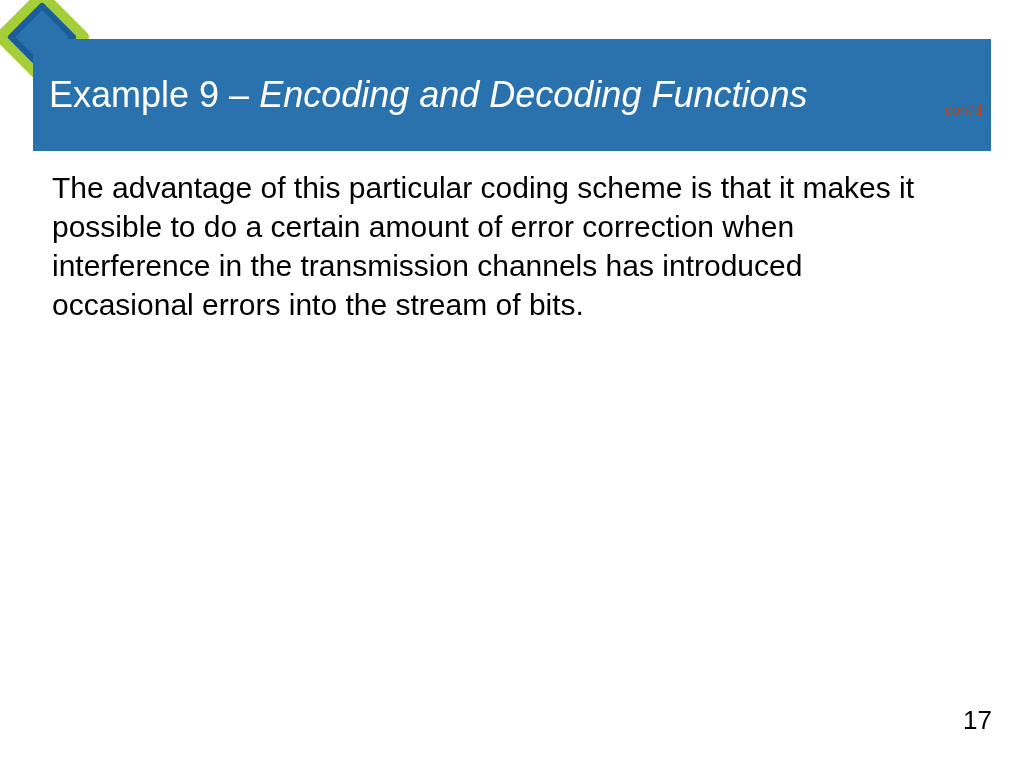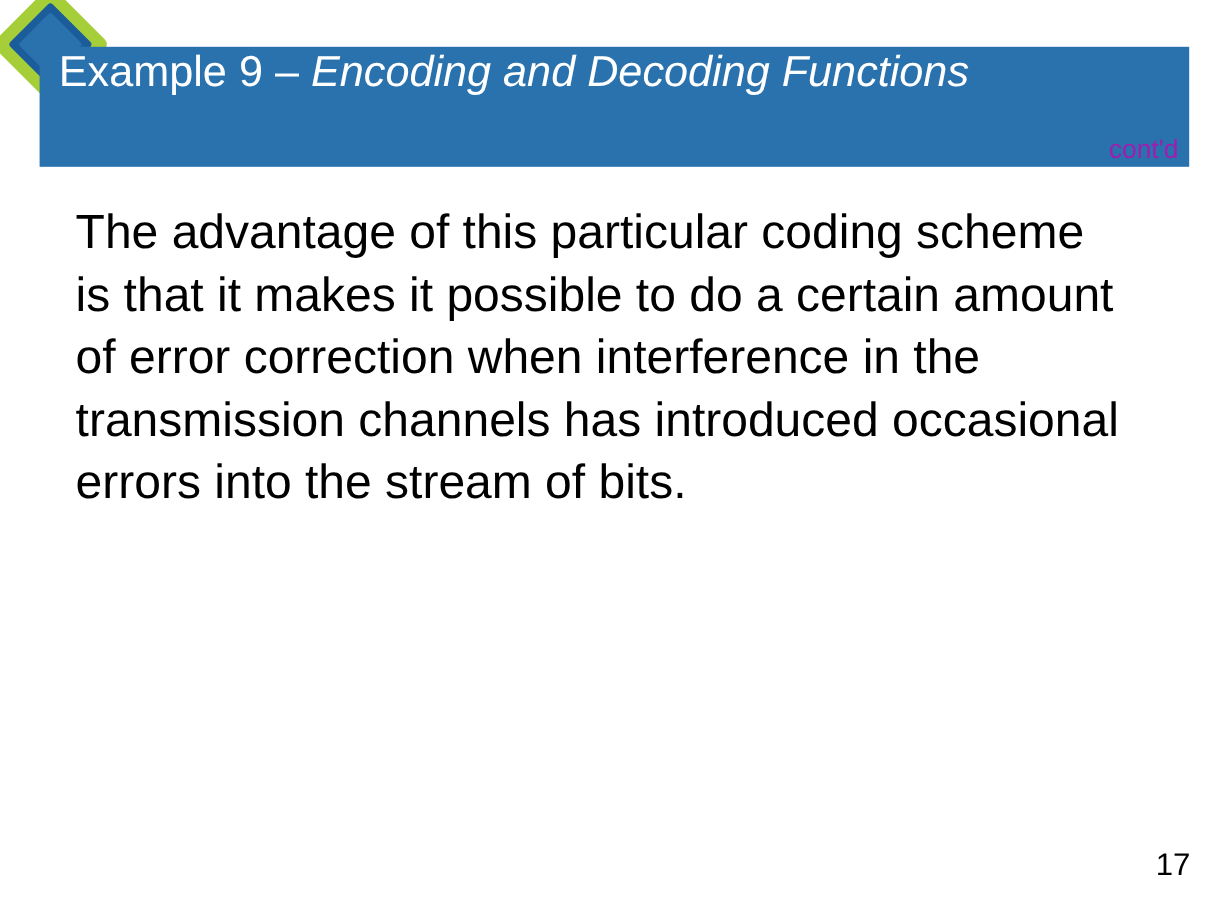--- a/index.html
+++ b/index.html
@@ -9,40 +9,39 @@
     background: #ffffff;
     font-family: Arial, Helvetica, sans-serif;
     position: relative;
     overflow: hidden;
   }
   .header-bar {
     position: absolute;
     top: 39px;
     left: 33px;
     right: 33px;
-    height: 100px;
+    height: 112px;
     background: #2a72ad;
     display: flex;
-    align-items: flex-start;
+    align-items: center;
     padding-left: 16px;
   }
   .header-title {
     color: #ffffff;
     font-size: 36px;
     font-weight: 400;
   }
   .header-title .prefix { font-style: normal; }
   .header-title .subject { font-style: italic; }
   .contd {
     position: absolute;
     right: 42px;
     top: 102px;
-    color: #a21caf;
-    font-size: 22px;
-    margin-top: 10px;
+    color: #c2410c;
+    font-size: 14px;
   }
   .diamond-outer {
     position: absolute;
     top: 2px;
     left: 7px;
     width: 70px;
     height: 70px;
     transform: rotate(45deg);
     background: #a6ce39;
     border-radius: 6px;
@@ -61,24 +60,24 @@
     top: 6px;
     left: 6px;
     width: 38px;
     height: 38px;
     background: #2a72ad;
     border-radius: 2px;
   }
   .body-text {
     position: absolute;
     top: 168px;
-    left: 63px;
+    left: 52px;
     right: 84px;
     color: #000000;
-    font-size: 40px;
+    font-size: 30px;
     line-height: 1.3;
   }
   .page-number {
     position: absolute;
     right: 32px;
     bottom: 32px;
     color: #000000;
     font-size: 26px;
   }
 </style>

